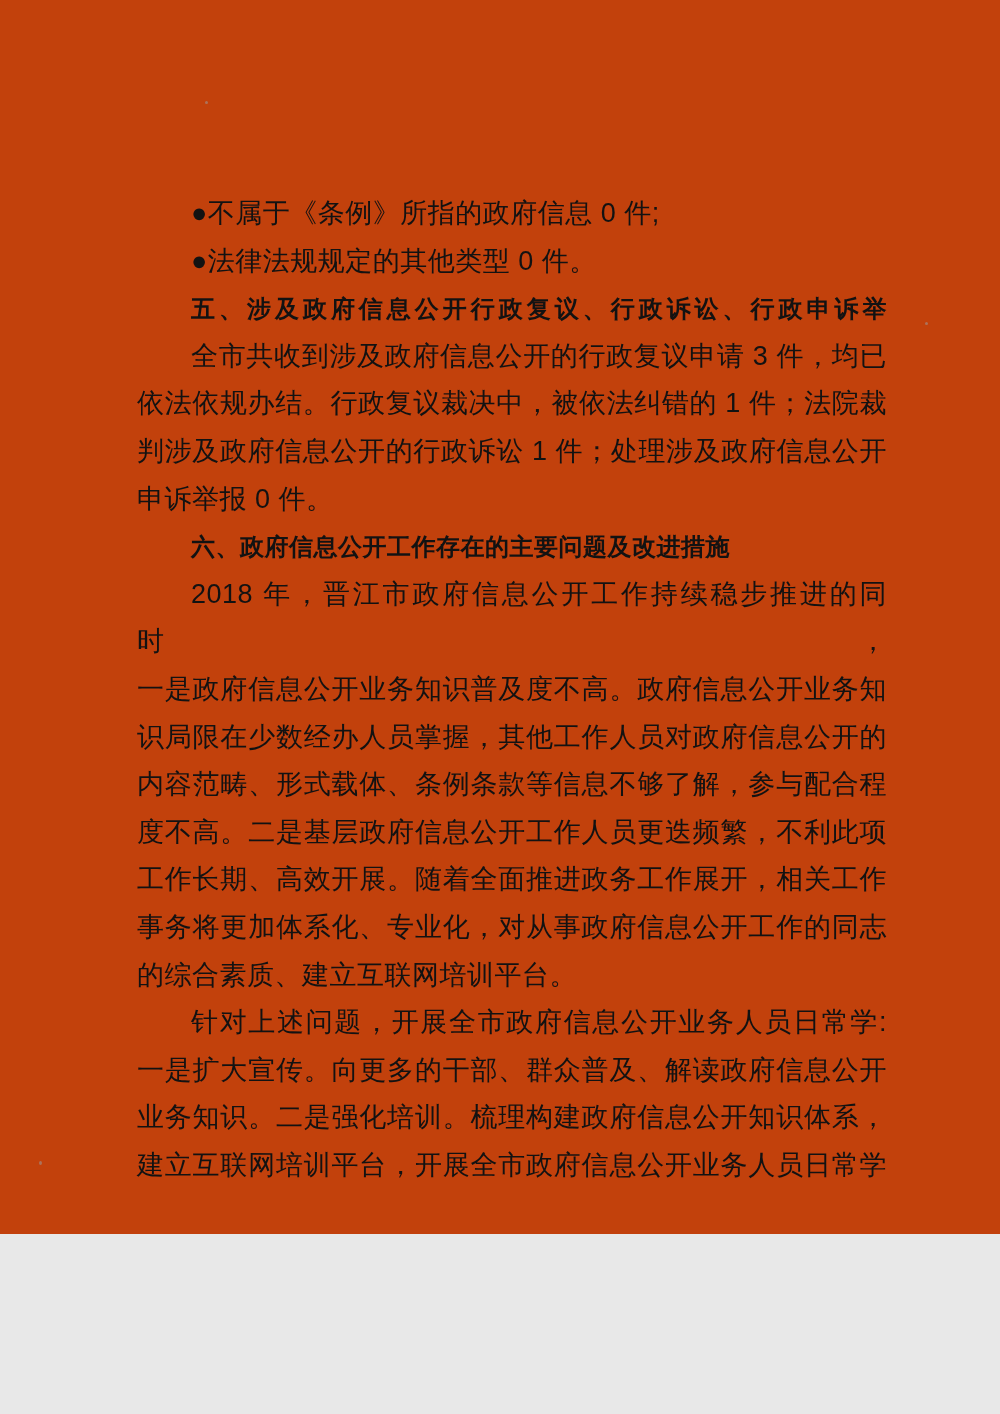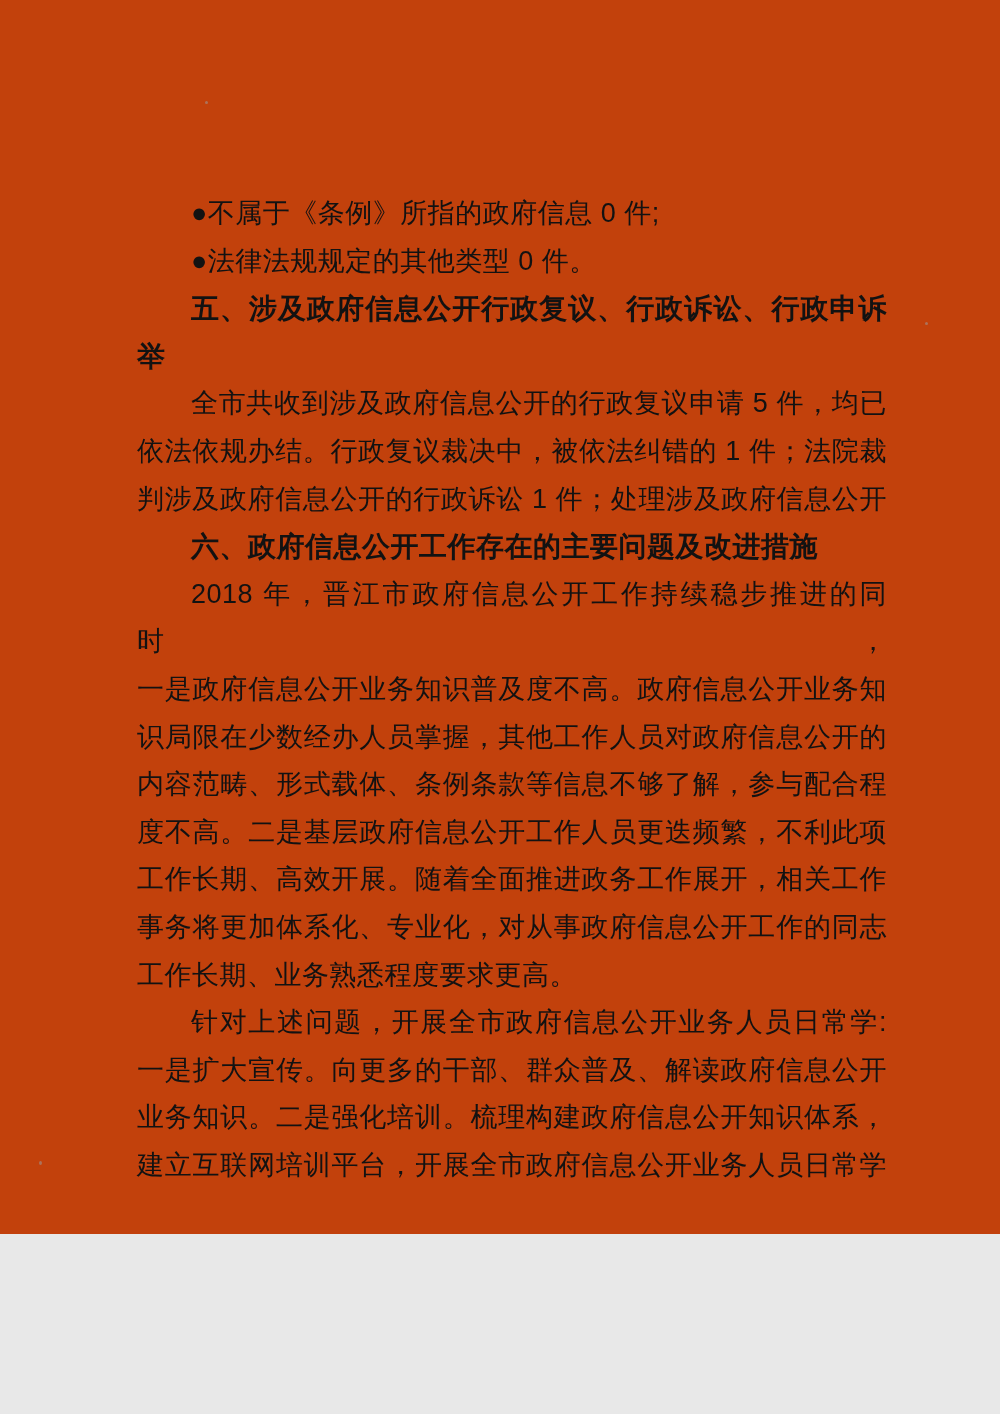--- a/index.html
+++ b/index.html
@@ -25,21 +25,21 @@
     letter-spacing: 0.5px;
     white-space: nowrap;
     color: #121212;
   }
   .line.fill {
     white-space: normal;
     text-align: justify;
     text-align-last: justify;
   }
   .line.indent { text-indent: 54px; }
-  .line.bold { font-weight: 700; font-size: 28px; }
+  .line.bold { font-weight: 700; font-size: 24px; }
   .footer-page-number {
     position: absolute;
     left: 806px;
     top: 1290px;
     font-family: "DejaVu Serif", serif;
     font-size: 26px;
     letter-spacing: 6px;
     color: #1a1a1a;
   }
   .speck {
@@ -54,32 +54,33 @@
 </style>
 </head>
 <body>
 
 <div class="page">
 
   <div class="content">
     <div class="line indent">●不属于《条例》所指的政府信息 0 件;</div>
     <div class="line indent">●法律法规规定的其他类型 0 件。</div>
     <div class="line indent bold fill">五、涉及政府信息公开行政复议、行政诉讼、行政申诉举</div>
-    <div class="line indent fill">全市共收到涉及政府信息公开的行政复议申请 5 件，均已</div>
+    <div class="line indent fill">全市共收到涉及政府信息公开的行政复议申请 3 件，均已</div>
     <div class="line fill">依法依规办结。行政复议裁决中，被依法纠错的 1 件；法院裁</div>
     <div class="line fill">判涉及政府信息公开的行政诉讼 1 件；处理涉及政府信息公开</div>
+    <div class="line">申诉举报 0 件。</div>
     <div class="line indent bold">六、政府信息公开工作存在的主要问题及改进措施</div>
     <div class="line indent fill">2018 年，晋江市政府信息公开工作持续稳步推进的同时，</div>
     <div class="line fill">一是政府信息公开业务知识普及度不高。政府信息公开业务知</div>
     <div class="line fill">识局限在少数经办人员掌握，其他工作人员对政府信息公开的</div>
     <div class="line fill">内容范畴、形式载体、条例条款等信息不够了解，参与配合程</div>
     <div class="line fill">度不高。二是基层政府信息公开工作人员更迭频繁，不利此项</div>
     <div class="line fill">工作长期、高效开展。随着全面推进政务工作展开，相关工作</div>
     <div class="line fill">事务将更加体系化、专业化，对从事政府信息公开工作的同志</div>
-    <div class="line">工作长期、业务熟悉程度要求更高。</div>
+    <div class="line">的综合素质、建立互联网培训平台。</div>
     <div class="line indent fill">针对上述问题，开展全市政府信息公开业务人员日常学:</div>
     <div class="line fill">一是扩大宣传。向更多的干部、群众普及、解读政府信息公开</div>
     <div class="line fill">业务知识。二是强化培训。梳理构建政府信息公开知识体系，</div>
     <div class="line fill">建立互联网培训平台，开展全市政府信息公开业务人员日常学</div>
   </div>
 
   <div class="footer-page-number">- 23 -</div>
 
   <div class="speck s1"></div>
   <div class="speck s2"></div>

